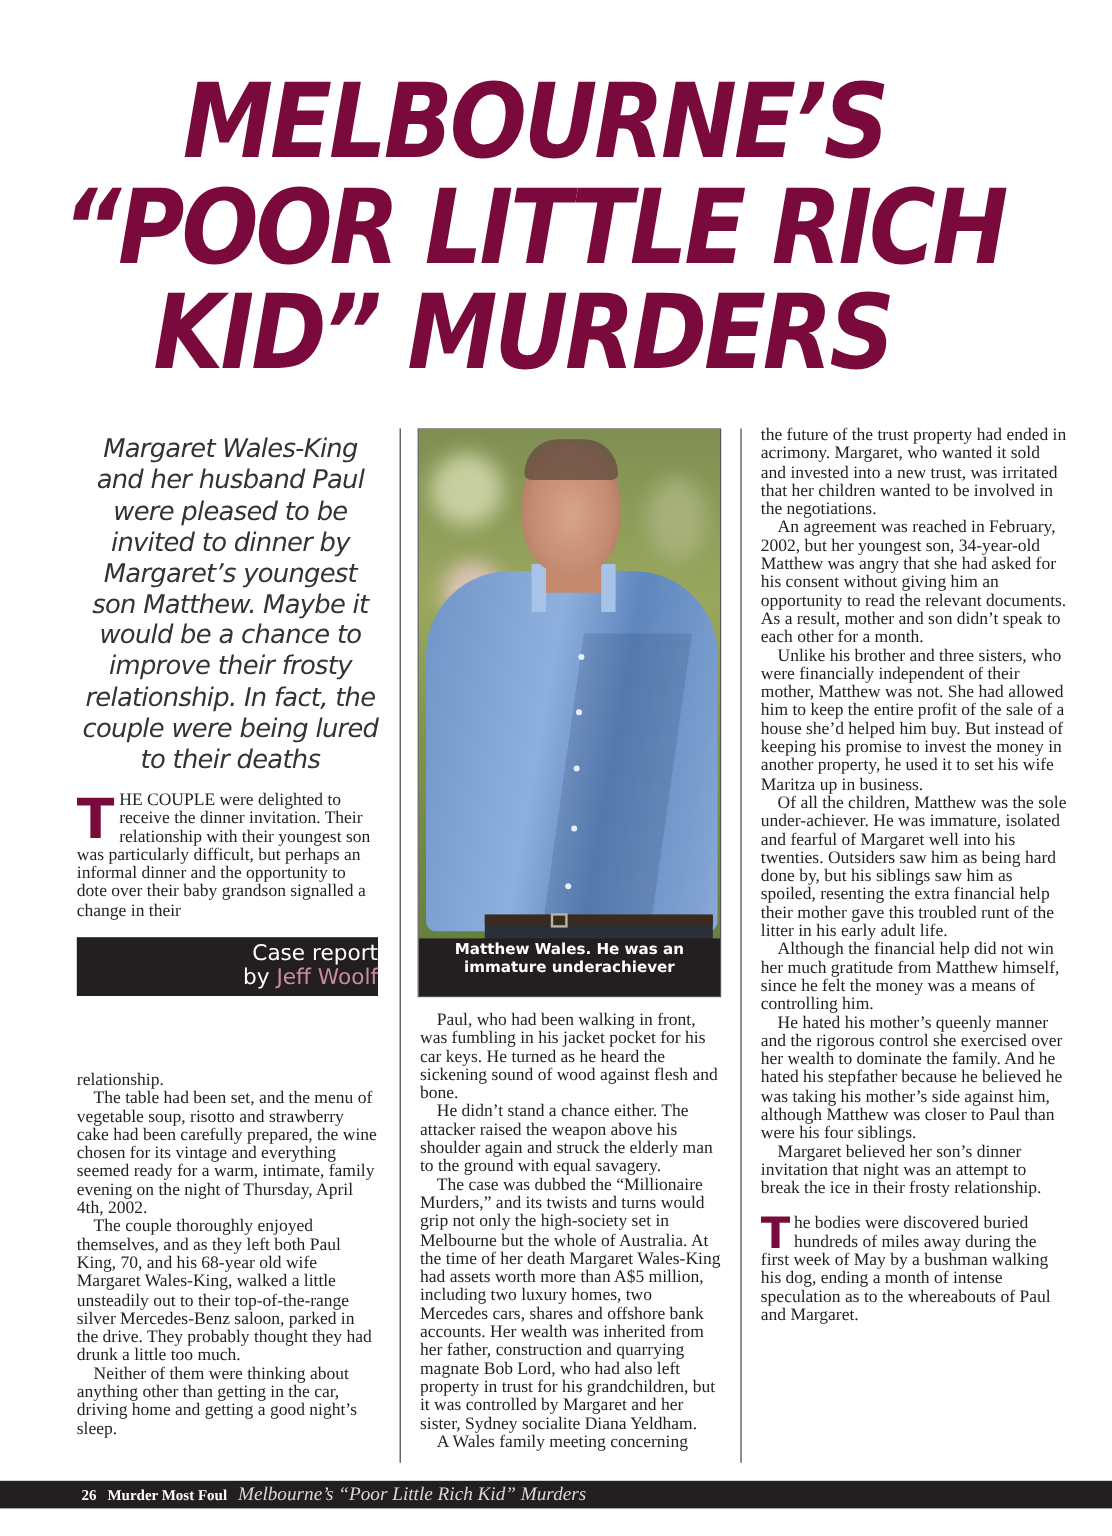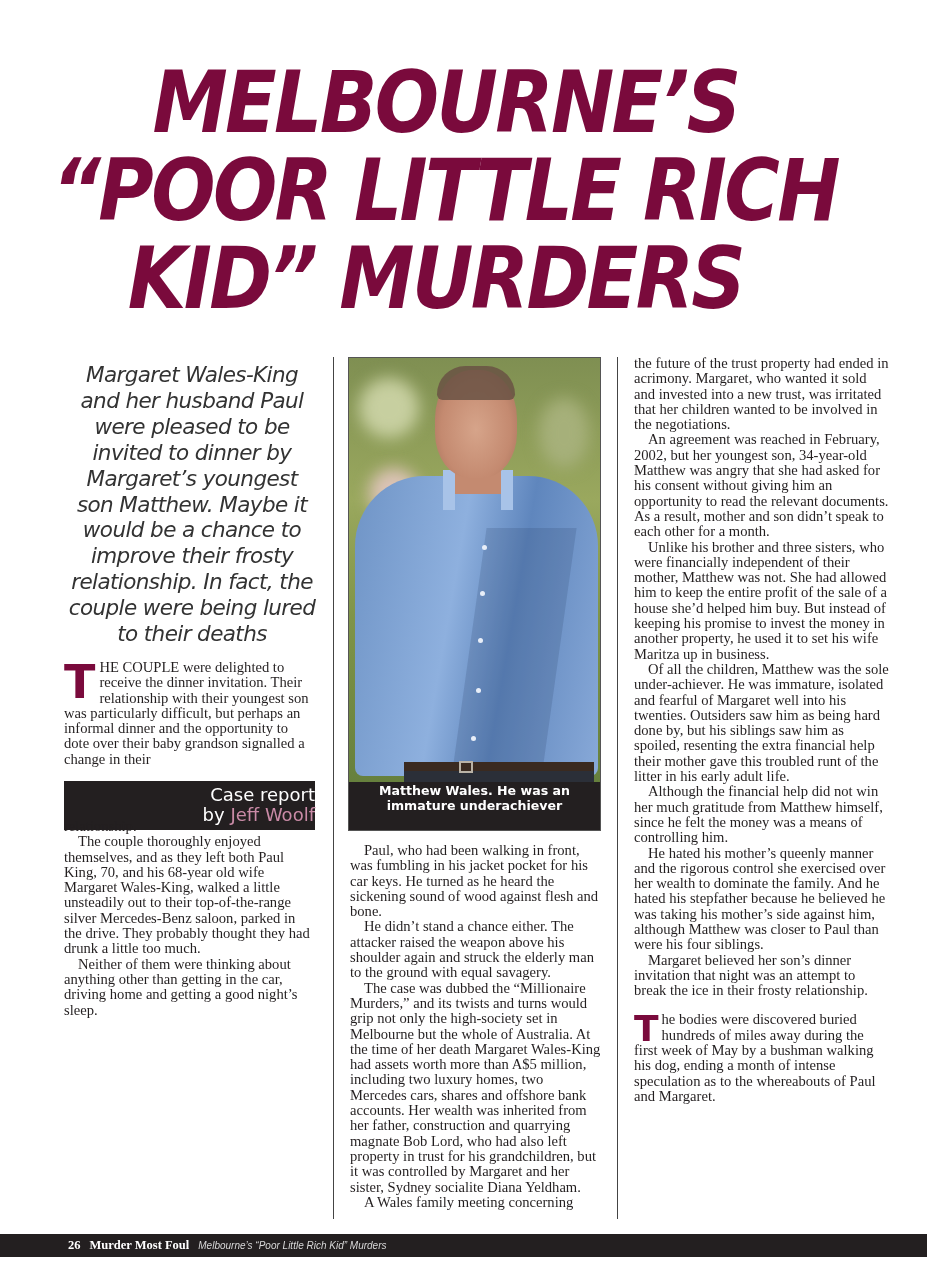--- a/index.html
+++ b/index.html
@@ -72,21 +72,21 @@
     font-family: "DejaVu Sans", sans-serif; font-weight: bold; font-size: 12.6px; line-height: 15px; padding-top: 1px; box-sizing: border-box;
   }
 
   .footer {
     position: absolute; left: 0; top: 1234px; width: 927px; height: 23px; background: #231f20;
     color: #fff; font-size: 12px; line-height: 23px;
   }
   .footer .inner { position: absolute; left: 68px; top: 0; white-space: nowrap; }
   .footer .pg { font-family: "Liberation Serif", serif; font-weight: bold; margin-right: 6px; font-size: 12.5px; }
   .footer .mag { font-family: "Liberation Serif", serif; font-weight: bold; margin-right: 6px; font-size: 12.5px; }
-  .footer .sub { font-family: Liberation Sans, sans-serif; font-style: italic; font-size: 10px; color: #d8d8d8; margin-top: 28px; }
+  .footer .sub { font-family: Liberation Serif, serif; font-style: italic; font-size: 16px; color: #d8d8d8; margin-top: 28px; }
 </style>
 </head>
 <body>
 
 <div class="page">
 
   <h1 class="title" style="margin:0;">
     <span class="line l1">MELBOURNE’S</span>
     <span class="line">“POOR LITTLE RICH</span>
     <span class="line">KID” MURDERS</span>
@@ -98,22 +98,23 @@
     <p class="noindent">
       <span class="dropcap">T</span><span>HE COUPLE were delighted to receive the dinner invitation. Their relationship with their youngest son was particularly difficult, but perhaps an informal dinner and the opportunity to dote over their baby grandson signalled a change in their</span>
     </p>
   </div>
 
   <div class="byline-box">
     <span class="l1">Case report</span>
     <span>by </span><span class="author">Jeff Woolf</span>
   </div>
 
-  <div class="col" style="left:64px; top:819px; width:252px;">
+  <div class="col" style="left:64px; top:893px; width:252px;">
     <p class="noindent">relationship.</p>
+    <p>The table had been set, and the menu of vegetable soup, risotto and strawberry cake had been carefully prepared, the wine chosen for its vintage and everything seemed ready for a warm, intimate, family evening on the night of Thursday, April 4th, 2002.</p>
     <p>The couple thoroughly enjoyed themselves, and as they left both Paul King, 70, and his 68-year old wife Margaret Wales-King, walked a little unsteadily out to their top-of-the-range silver Mercedes-Benz saloon, parked in the drive. They probably thought they had drunk a little too much.</p>
     <p>Neither of them were thinking about anything other than getting in the car, driving home and getting a good night’s sleep.</p>
   </div>
 
   <div class="rule" style="left:333px; top:357px; height:862px;"></div>
 
   <div class="photo">
     <div class="bokeh" style="left:10px; top:20px; width:60px; height:60px; background:#c7cfa0;"></div>
     <div class="bokeh" style="left:190px; top:40px; width:50px; height:70px; background:#a6b07a;"></div>
     <div class="bokeh" style="left:20px; top:110px; width:50px; height:50px; background:#dcc3b6;"></div>

